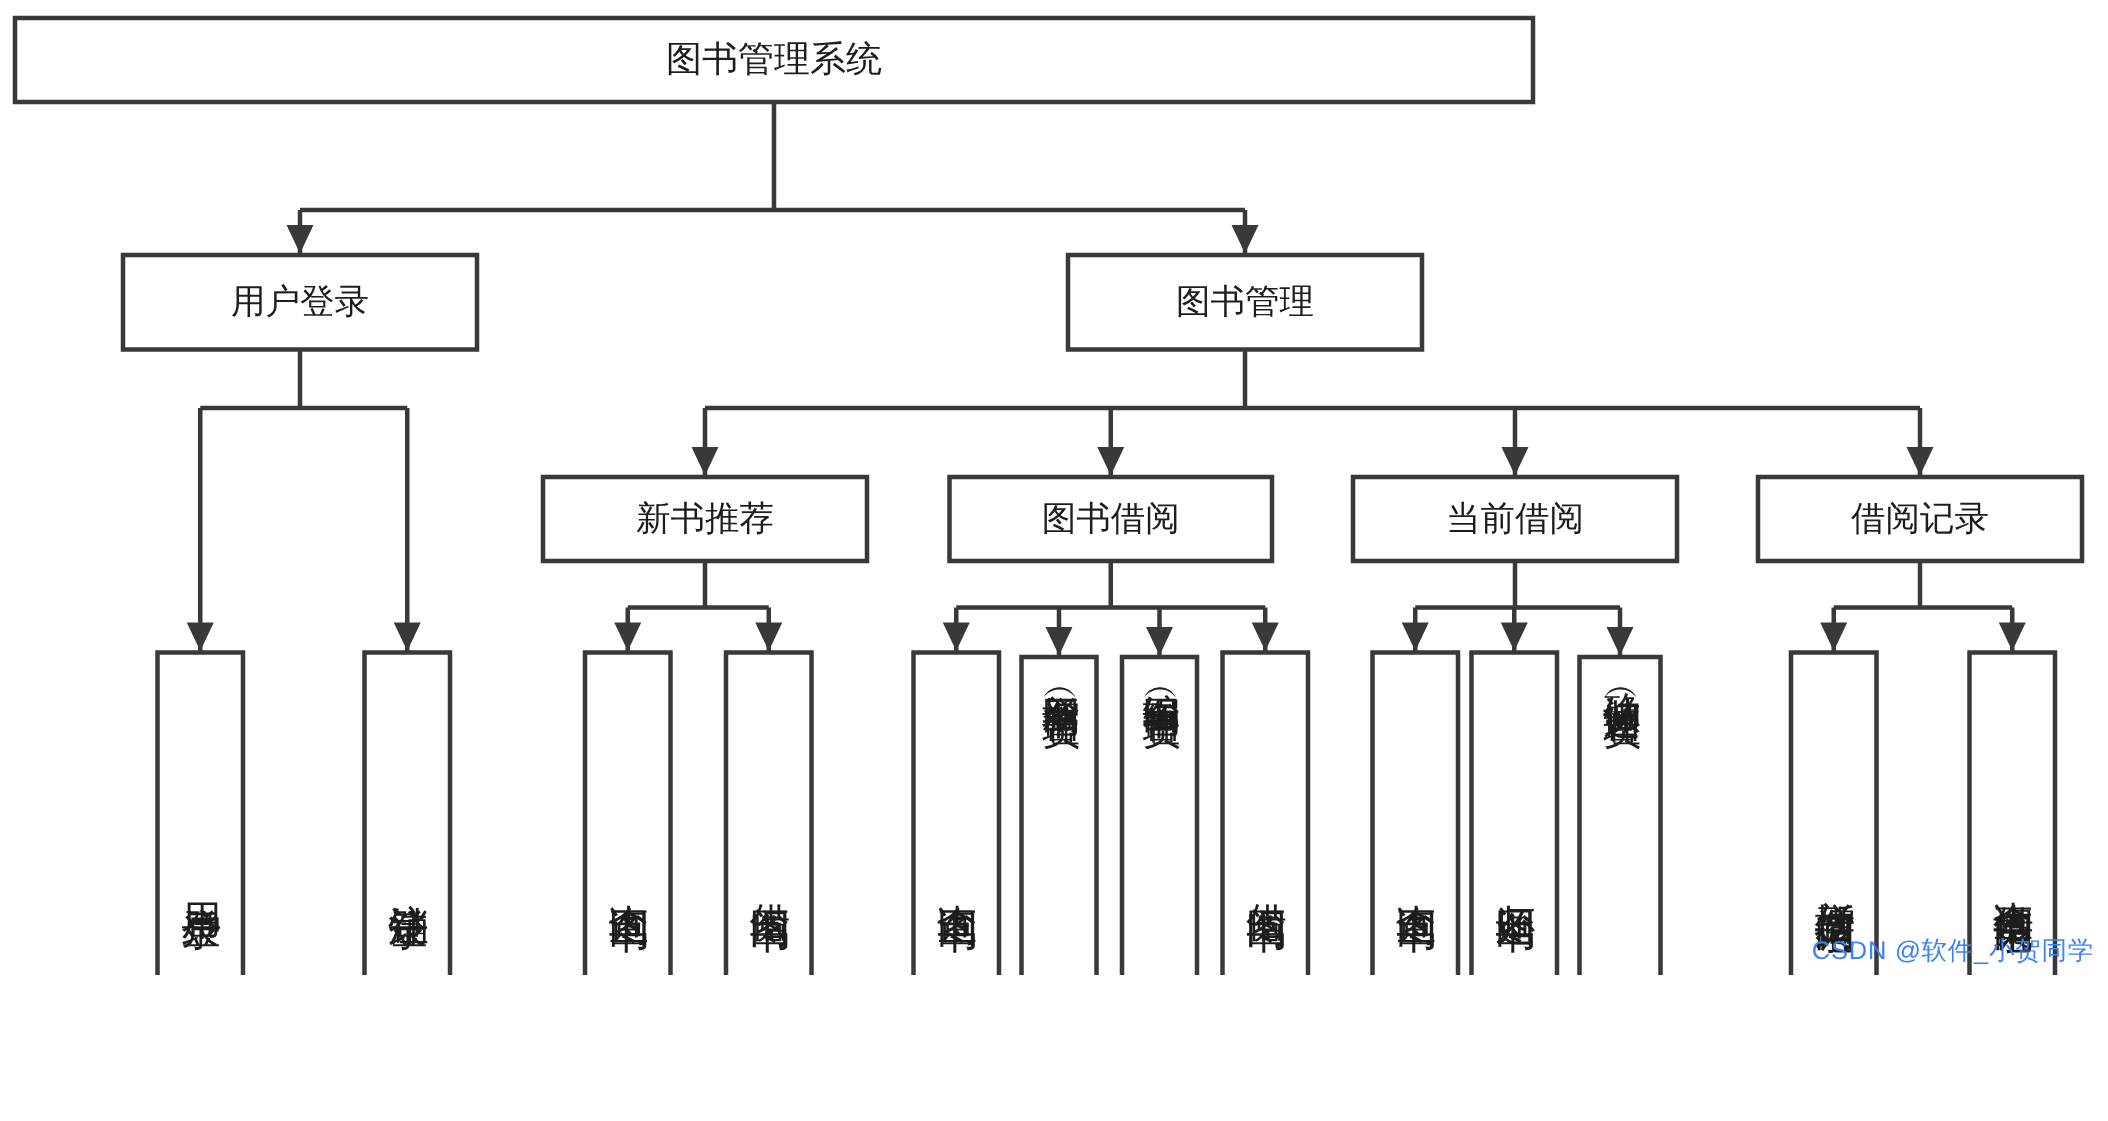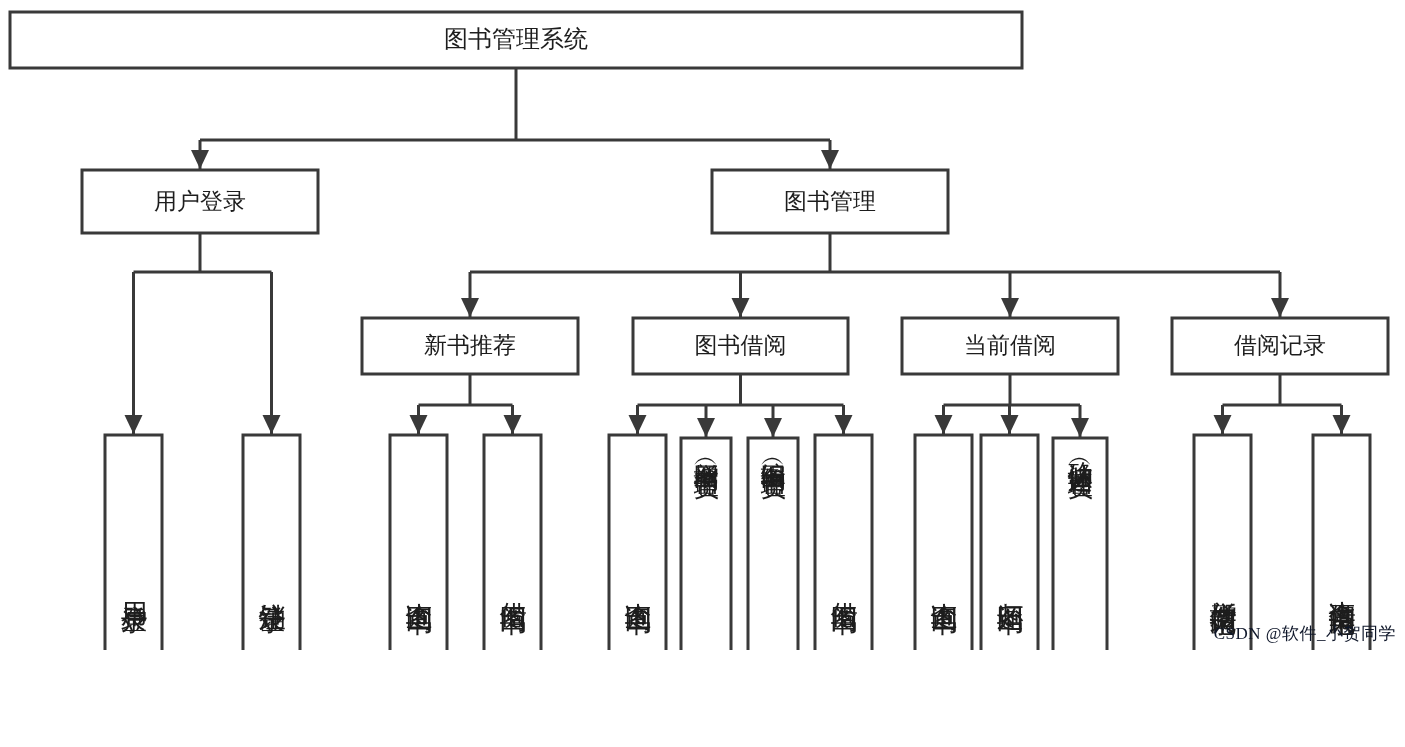--- a/index.html
+++ b/index.html
@@ -70,23 +70,23 @@
   }
   .vert-label.top-aligned {
     justify-content: flex-start;
     padding-top: 4px;
     box-sizing: border-box;
   }
   .watermark {
     position: absolute;
     right: 9px;
     bottom: 5px;
-    font-family: Liberation Serif, serif;
+    font-family: Liberation Sans, sans-serif;
     font-size: 17px;
-    color: #0f172a;
+    color: #3b82f6;
     letter-spacing: 0.5px;
     white-space: nowrap;
     user-select: none;
   }
 </style>
 </head>
 <body>
 
 <div id="diagram-root">
   <svg class="diagram-canvas" viewBox="0 0 1405 747">

